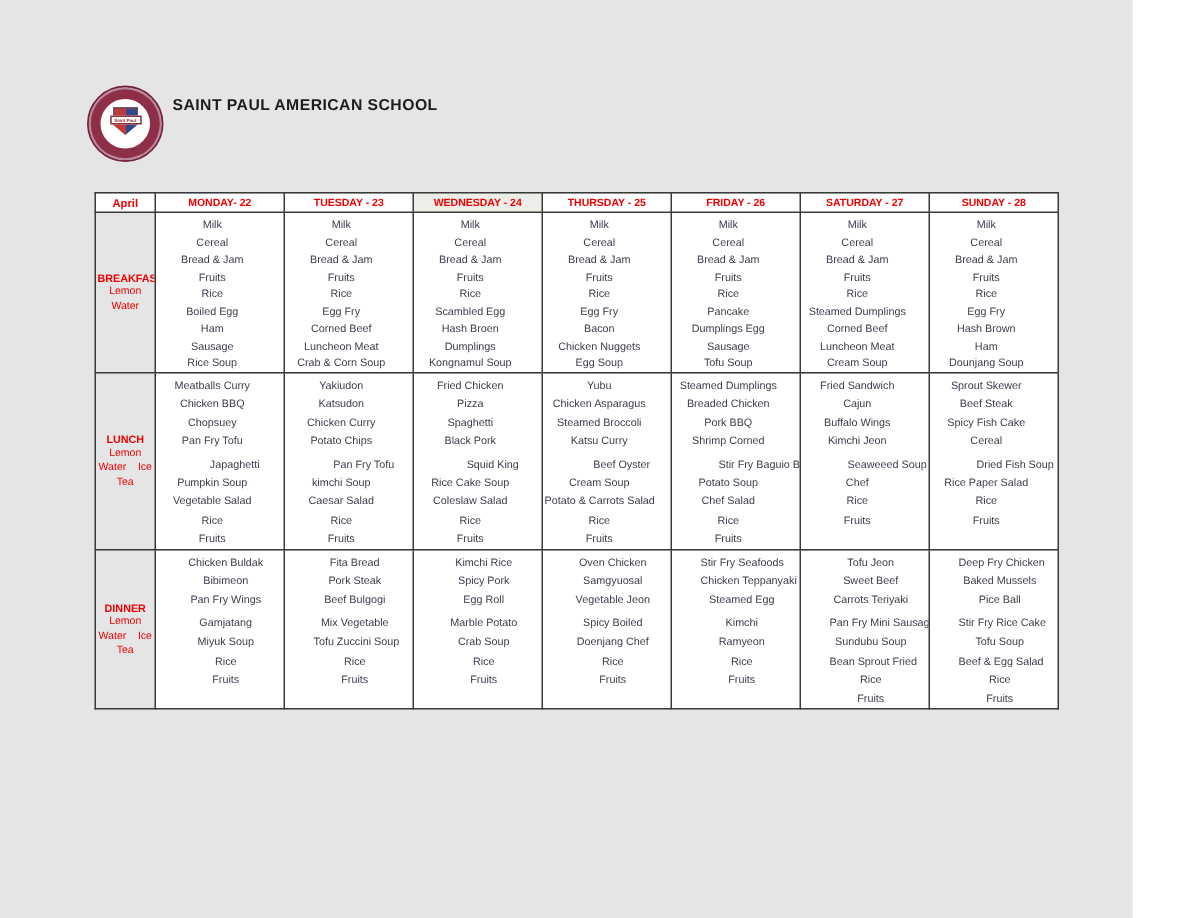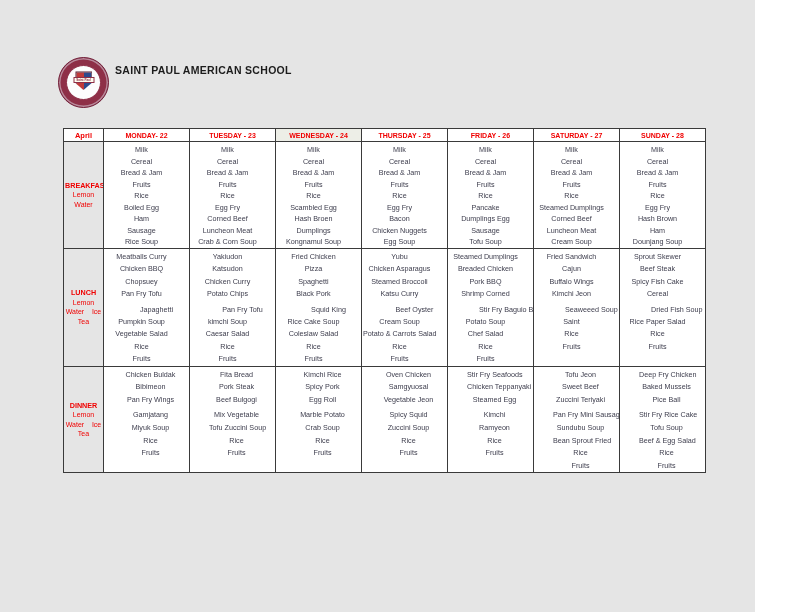--- a/index.html
+++ b/index.html
@@ -266,21 +266,21 @@
             <div class="line">Chef Salad</div>
             <div class="line">Rice</div>
             <div class="line">Fruits</div>
           </td>
           <td class="menu-cell">
             <div class="line">Fried Sandwich</div>
             <div class="line">Cajun</div>
             <div class="line">Buffalo Wings</div>
             <div class="line">Kimchi Jeon</div>
             <div class="line">Seaweeed Soup</div>
-            <div class="line">Saint</div>
+            <div class="line">Chef</div>
             <div class="line">Rice</div>
             <div class="line">Fruits</div>
           </td>
           <td class="menu-cell">
             <div class="line">Sprout Skewer</div>
             <div class="line">Beef Steak</div>
             <div class="line">Spicy Fish Cake</div>
             <div class="line">Cereal</div>
             <div class="line">Dried Fish Soup</div>
             <div class="line">Rice Paper Salad</div>
@@ -314,38 +314,38 @@
             <div class="line">Egg Roll</div>
             <div class="line">Marble Potato</div>
             <div class="line">Crab Soup</div>
             <div class="line">Rice</div>
             <div class="line">Fruits</div>
           </td>
           <td class="menu-cell">
             <div class="line">Oven Chicken</div>
             <div class="line">Samgyuosal</div>
             <div class="line">Vegetable Jeon</div>
-            <div class="line">Spicy Squid</div>
-            <div class="line">Zuccini Soup</div>
+            <div class="line">Spicy Boiled</div>
+            <div class="line">Doenjang Chef</div>
             <div class="line">Rice</div>
             <div class="line">Fruits</div>
           </td>
           <td class="menu-cell">
             <div class="line">Stir Fry Seafoods</div>
             <div class="line">Chicken Teppanyaki</div>
             <div class="line">Steamed Egg</div>
             <div class="line">Kimchi</div>
             <div class="line">Ramyeon</div>
             <div class="line">Rice</div>
             <div class="line">Fruits</div>
           </td>
           <td class="menu-cell">
             <div class="line">Tofu Jeon</div>
             <div class="line">Sweet Beef</div>
-            <div class="line">Zuccini Teriyaki</div>
+            <div class="line">Carrots Teriyaki</div>
             <div class="line">Pan Fry Mini Sausage</div>
             <div class="line">Sundubu Soup</div>
             <div class="line">Bean Sprout Fried</div>
             <div class="line">Rice</div>
             <div class="line">Fruits</div>
           </td>
           <td class="menu-cell">
             <div class="line">Deep Fry Chicken</div>
             <div class="line">Baked Mussels</div>
             <div class="line">Pice Ball</div>

